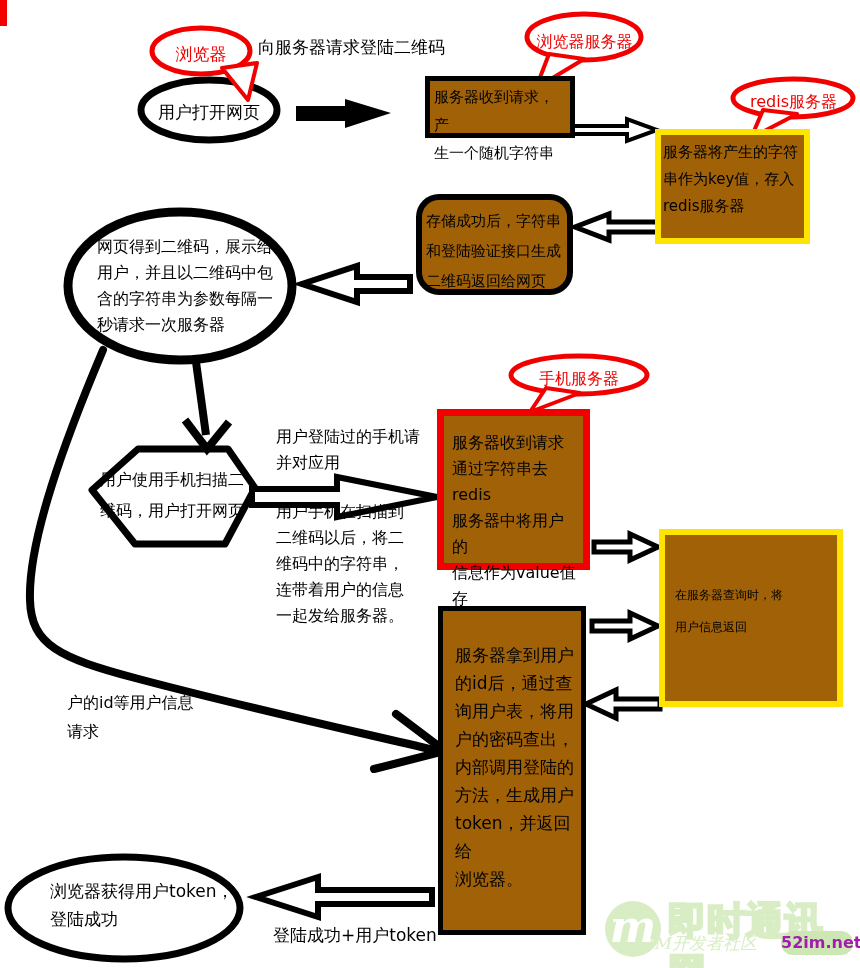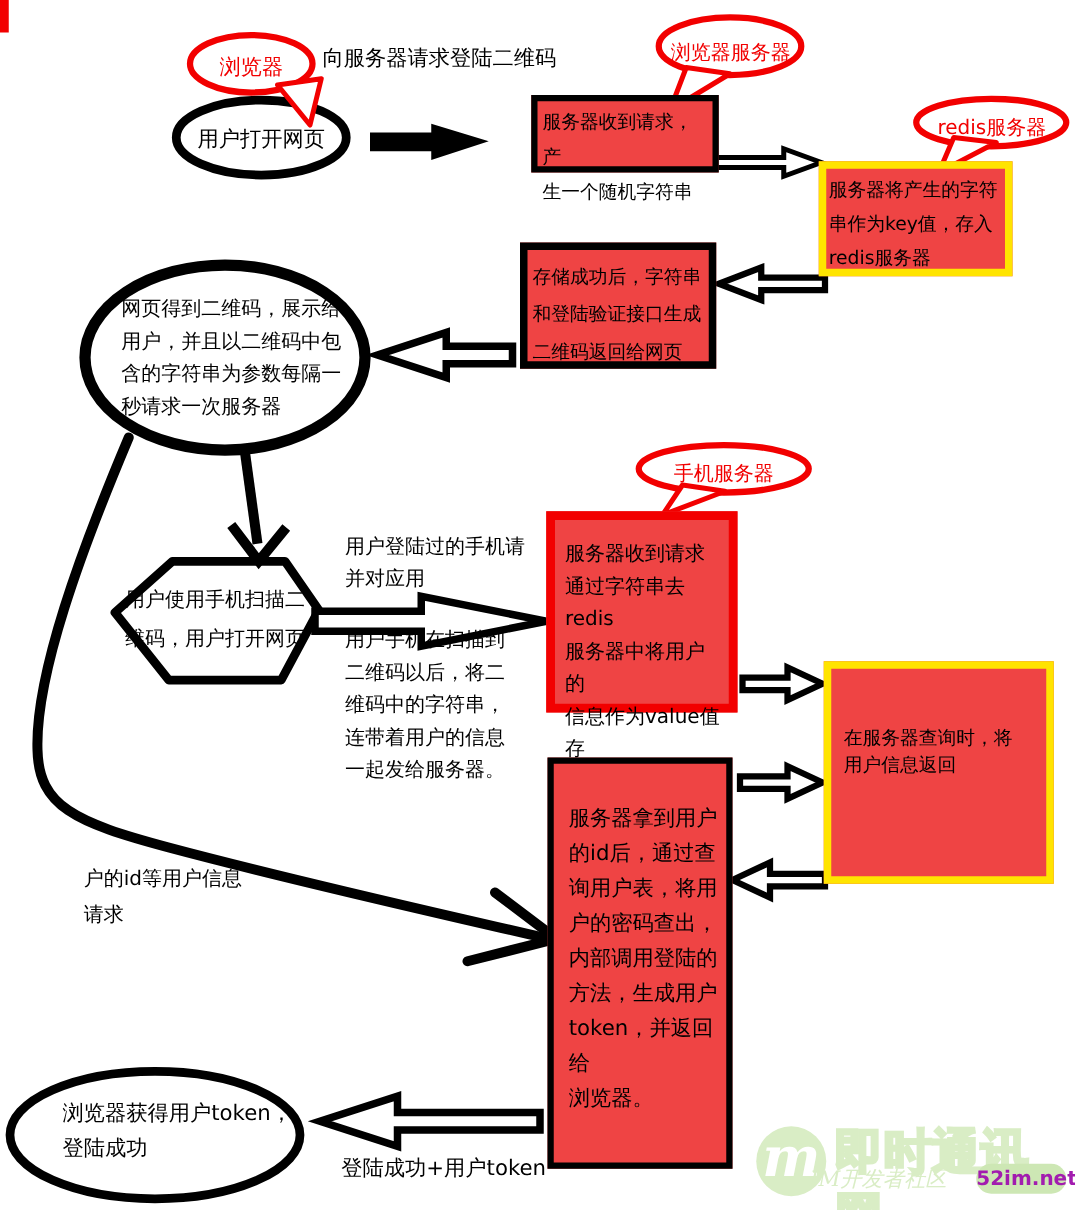--- a/index.html
+++ b/index.html
@@ -2,21 +2,21 @@
 <html style="--red: #f20000; --yellow: #ffe400; --wm-green: #d9edc5; --wm-pill: #cde7b4;"><head>
 <meta charset="utf-8">
 <style>
   html,body{margin:0;padding:0;background:#fff;}
   #canvas{position:relative;width:860px;height:968px;background:#fff;overflow:hidden;
           font-family:"DejaVu Sans","Liberation Sans",sans-serif;color:#000;}
   #diagram-svg{position:absolute;left:0;top:0;width:860px;height:968px;}
   .txt{position:absolute;white-space:pre-wrap;font-size:16px;line-height:27px;}
   .center{text-align:center;}
   .red-text{color:var(--red);}
-  .box{position:absolute;box-sizing:border-box;background:#ef4444;}
+  .box{position:absolute;box-sizing:border-box;background:#a16207;}
   .black-box{border:5px solid #000;}
   .yellow-box{border:6px solid var(--yellow);}
   .red-box{border:7px solid var(--red);}
   .box .txt{position:static;}
   .stroke-red{stroke:var(--red);}
   .corner-mark{position:absolute;left:0;top:0;width:7px;height:26px;background:var(--red);}
   
   .wm-logo{position:absolute;left:605px;top:901px;width:56px;height:56px;border-radius:50%;
            background:var(--wm-green);color:#fff;font-family:"DejaVu Serif","Liberation Serif",serif;
            font-style:italic;font-weight:bold;font-size:44px;text-align:center;line-height:52px;}
@@ -66,42 +66,42 @@
     <polygon points="432,890 318,890 318,877 256,897 318,917 318,904 432,904" fill="#fff" stroke="#000" stroke-width="6"></polygon>
   </svg>
 
   <div class="corner-mark"></div>
 
   <div class="box black-box" style="left:425px;top:76px;width:150px;height:62px;">
     <div class="txt" style="padding:2px 4px;font-size:15px;line-height:28px;">服务器收到请求，产
 生一个随机字符串</div>
   </div>
 
-  <div class="box yellow-box" style="left:655px;top:129px;width:155px;height:92px;">
+  <div class="box yellow-box" style="left:655px;top:129px;width:155px;height:115px;">
     <div class="txt" style="padding:4px 2px;font-size:15px;line-height:27px;">服务器将产生的字符
 串作为key值，存入
 redis服务器</div>
   </div>
 
-  <div class="box black-box" style="left:416px;top:194px;width:157px;height:101px;border-width:6px;">
+  <div class="box black-box" style="left:416px;top:194px;width:157px;height:101px;border-width:6px;border-radius:23px;">
     <div class="txt" style="padding:6px 4px;font-size:15px;line-height:30px;">存储成功后，字符串
 和登陆验证接口生成
 二维码返回给网页</div>
   </div>
 
   <div class="box red-box" style="left:437px;top:409px;width:153px;height:161px;">
     <div class="txt" style="padding:14px 4px 0 8px;font-size:16px;line-height:26px;">服务器收到请求
 通过字符串去redis
 服务器中将用户的
 信息作为value值存
 入</div>
   </div>
 
   <div class="box yellow-box" style="left:659px;top:529px;width:184px;height:178px;">
-    <div class="txt" style="padding:44px 2px 0 10px;font-size:15px;line-height:22px;">在服务器查询时，将
+    <div class="txt" style="padding:44px 2px 0 10px;font-size:12px;line-height:32px;">在服务器查询时，将
 用户信息返回</div>
   </div>
 
   <div class="box black-box" style="left:438px;top:606px;width:148px;height:329px;">
     <div class="txt" style="padding:30px 2px 0 12px;font-size:17px;line-height:28px;">服务器拿到用户
 的id后，通过查
 询用户表，将用
 户的密码查出，
 内部调用登陆的
 方法，生成用户

